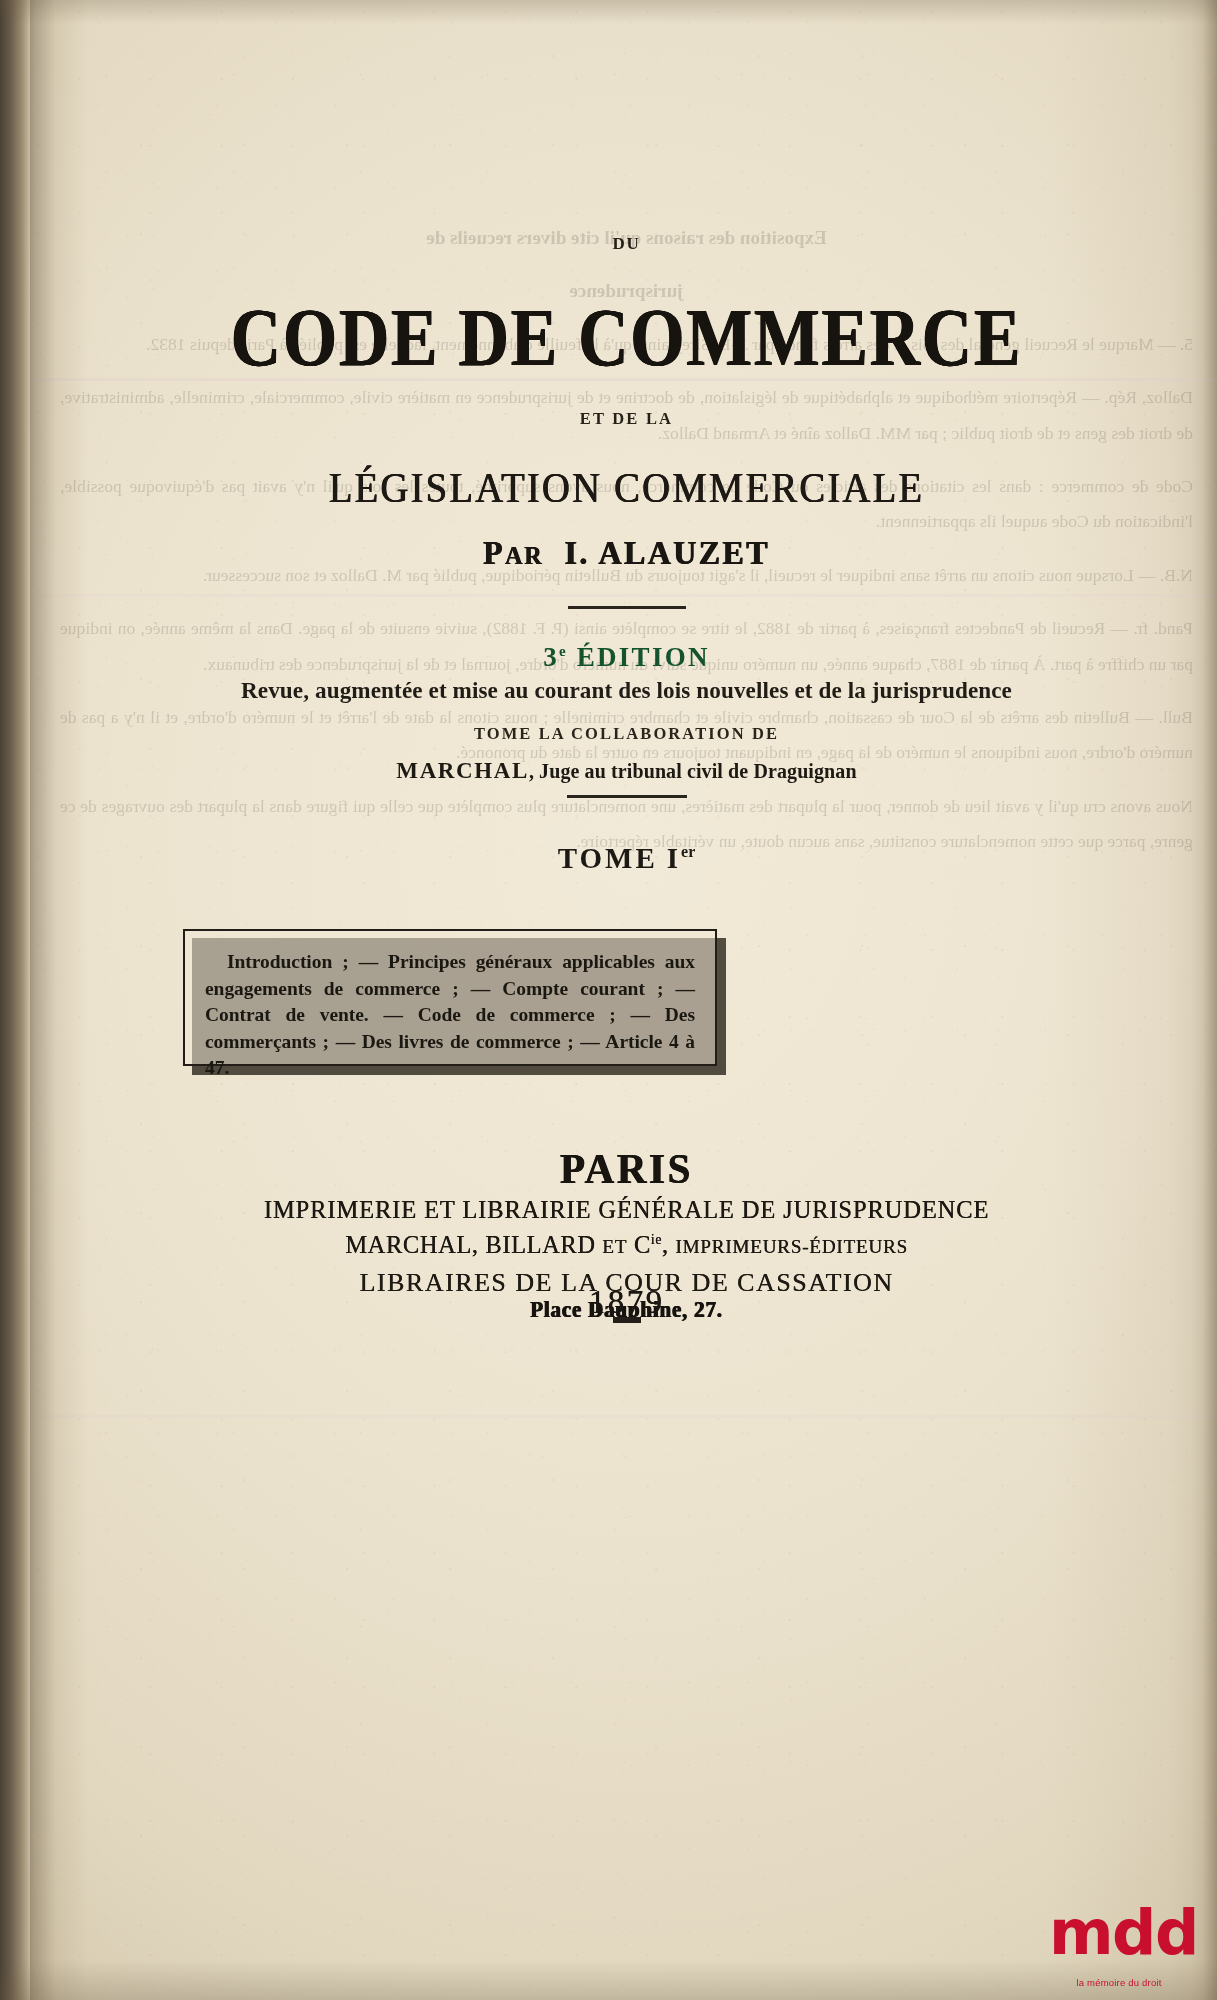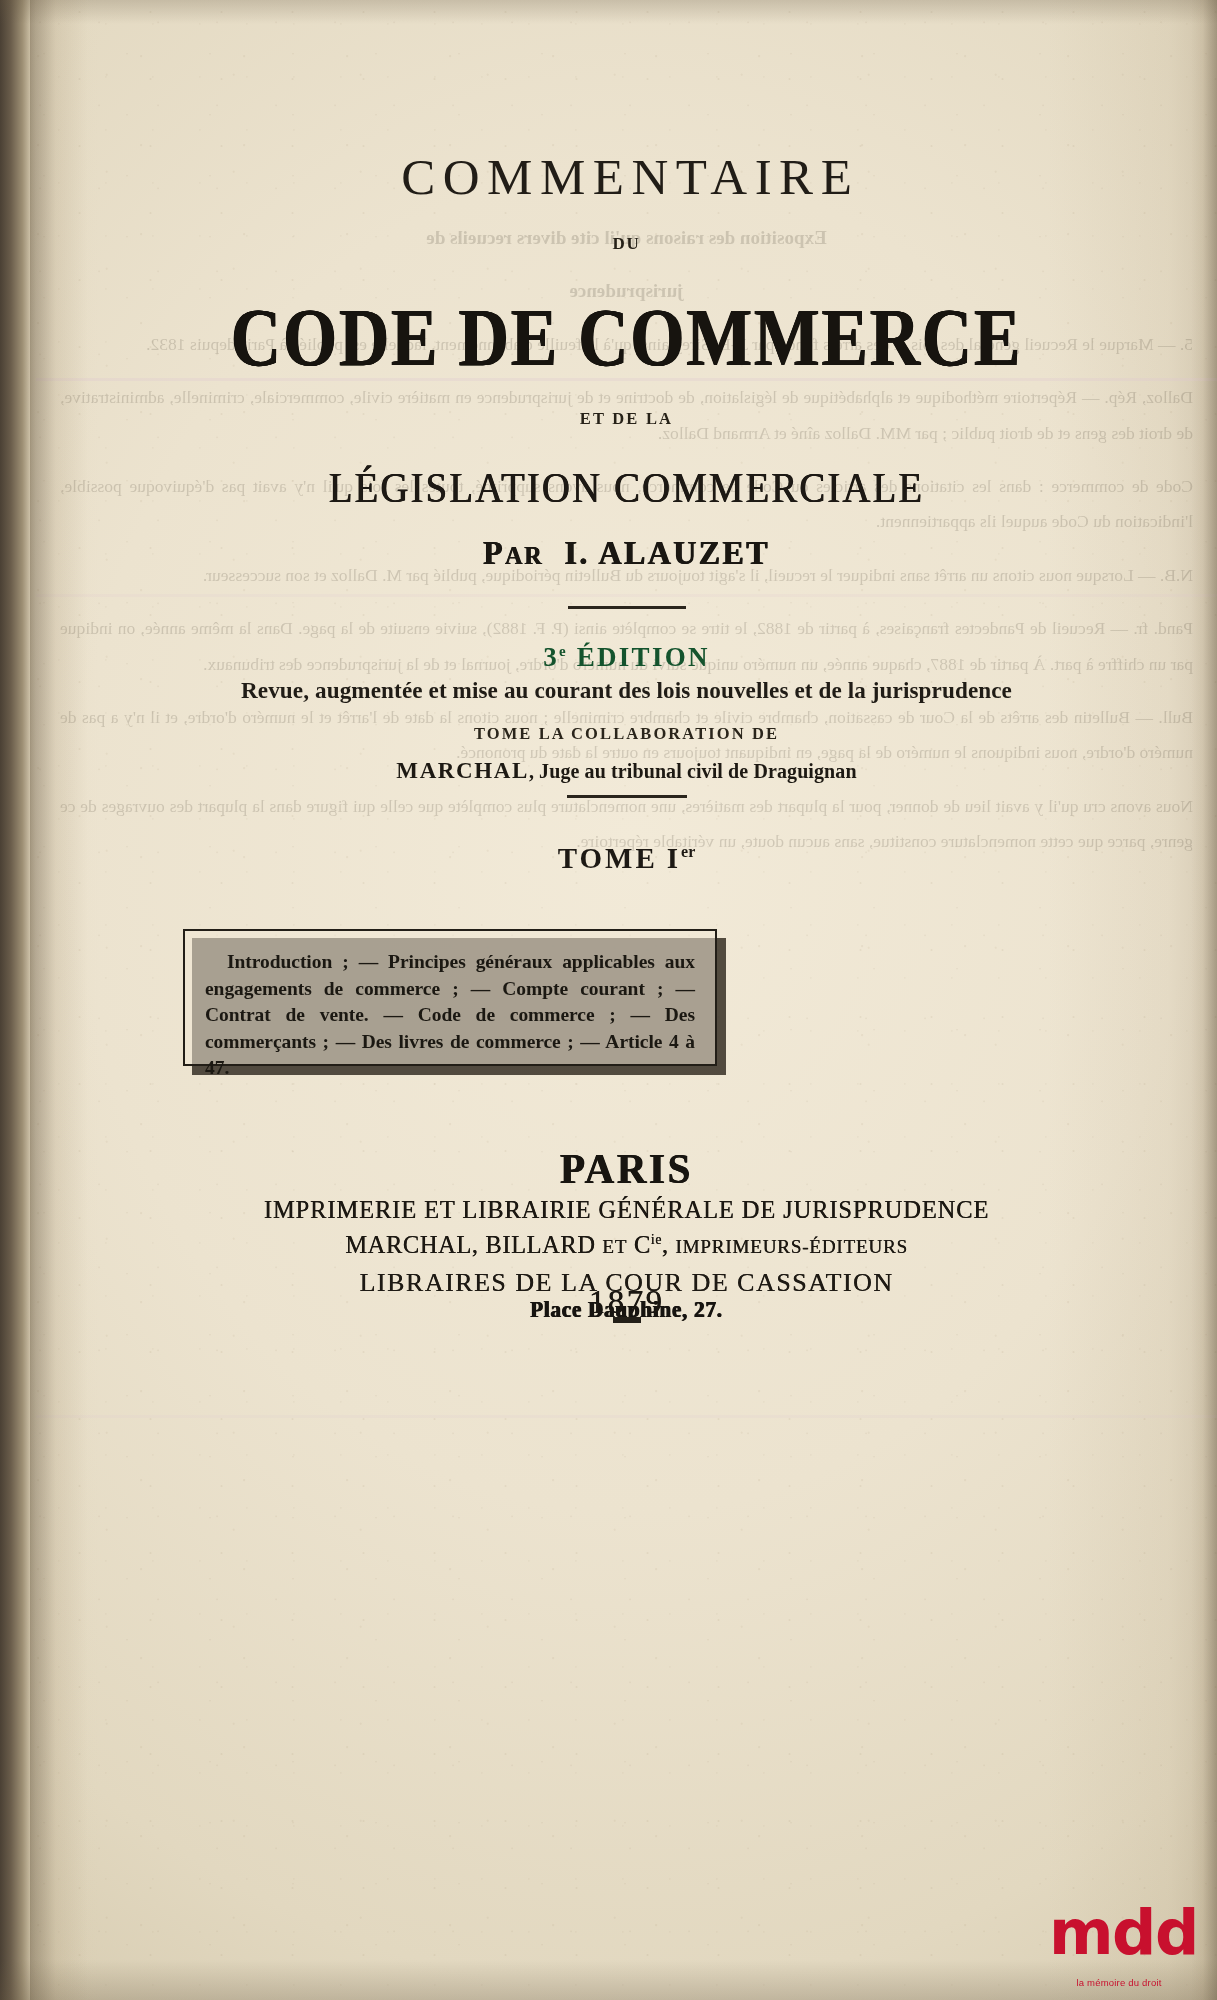--- a/index.html
+++ b/index.html
@@ -452,21 +452,20 @@
     <p>Dalloz, Rép. — Répertoire méthodique et alphabétique de législation, de doctrine et de jurisprudence en matière civile, commerciale, criminelle, administrative, de droit des gens et de droit public ; par MM. Dalloz aîné et Armand Dalloz.</p>
     <p>Code de commerce : dans les citations des articles du Code de commerce, nous avons supprimé, toutes les fois qu'il n'y avait pas d'équivoque possible, l'indication du Code auquel ils appartiennent.</p>
     <p>N.B. — Lorsque nous citons un arrêt sans indiquer le recueil, il s'agit toujours du Bulletin périodique, publié par M. Dalloz et son successeur.</p>
     <p>Pand. fr. — Recueil de Pandectes françaises, à partir de 1882, le titre se complète ainsi (P. F. 1882), suivie ensuite de la page. Dans la même année, on indique par un chiffre à part. À partir de 1887, chaque année, un numéro unique suivi du numéro d'ordre, journal et de la jurisprudence des tribunaux.</p>
     <p>Bull. — Bulletin des arrêts de la Cour de cassation, chambre civile et chambre criminelle ; nous citons la date de l'arrêt et le numéro d'ordre, et il n'y a pas de numéro d'ordre, nous indiquons le numéro de la page, en indiquant toujours en outre la date du prononcé.</p>
     <p>Nous avons cru qu'il y avait lieu de donner, pour la plupart des matières, une nomenclature plus complète que celle qui figure dans la plupart des ouvrages de ce genre, parce que cette nomenclature constitue, sans aucun doute, un véritable répertoire.</p>
   </div>
 
   <div class="content">
 
-    <div class="t-commentaire">COMMENTAIRE</div>
     <div class="t-du">DU</div>
     <div class="t-main">CODE DE COMMERCE</div>
     <div class="t-etdela">ET DE LA</div>
     <div class="t-legislation">LÉGISLATION COMMERCIALE</div>
 
     <div class="t-author">
       <span class="par-cap">P</span><span class="par-sc">AR</span>&nbsp;&nbsp;<span>I. ALAUZET</span>
     </div>
 
     <div class="rule rule-1"></div>

